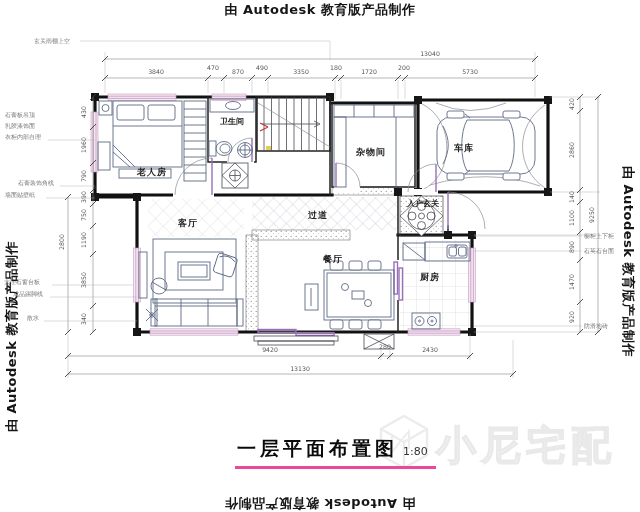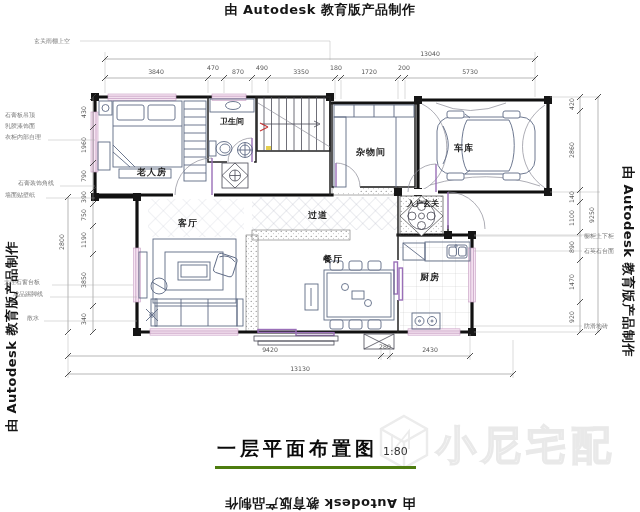--- a/index.html
+++ b/index.html
@@ -9,21 +9,21 @@
   
   .wm{position:absolute;font-size:13px;font-weight:600;color:#161616;white-space:nowrap;letter-spacing:.5px}
   .wm-top{left:50%;top:1px;transform:translateX(-50%)}
   .wm-bottom{left:50%;top:494px;transform:translateX(-50%) rotate(180deg)}
   .wm-left{left:3px;top:432px;transform-origin:0 0;transform:rotate(-90deg)}
   .wm-right{left:637px;top:166px;transform-origin:0 0;transform:rotate(90deg)}
   
   .brand{position:absolute;left:436px;top:418px;font-size:40px;font-weight:700;color:#f7f7f7;
          -webkit-text-stroke:1.3px #e9e9e9;letter-spacing:5px;white-space:nowrap}
   
-  .title{position:absolute;left:215px;top:436px;border-bottom:3px solid #4d7c0f;padding:0 8px 4px 2px;white-space:nowrap}
+  .title{position:absolute;left:235px;top:436px;border-bottom:3px solid #ec4899;padding:0 8px 4px 2px;white-space:nowrap}
   .title-text{font-size:19px;font-weight:700;color:#0a0a0a;letter-spacing:4px}
   .title-scale{font-size:11px;color:#333;margin-left:5px}
   
   .W{stroke:#111;stroke-width:3.2;fill:none;stroke-linecap:square}
   .w{stroke:#222;stroke-width:1.5;fill:none;stroke-linecap:square}
   .i{stroke:#4a4a56;stroke-width:.8;fill:none}
   .F{stroke:#5e6a84;stroke-width:.9;fill:none}
   .arc{stroke:#8a8a95;stroke-width:.7;fill:none}
   .door{stroke:#9a6fb8;stroke-width:1.4;fill:none}
   .dimL{stroke:#878787;stroke-width:.6;fill:none}

